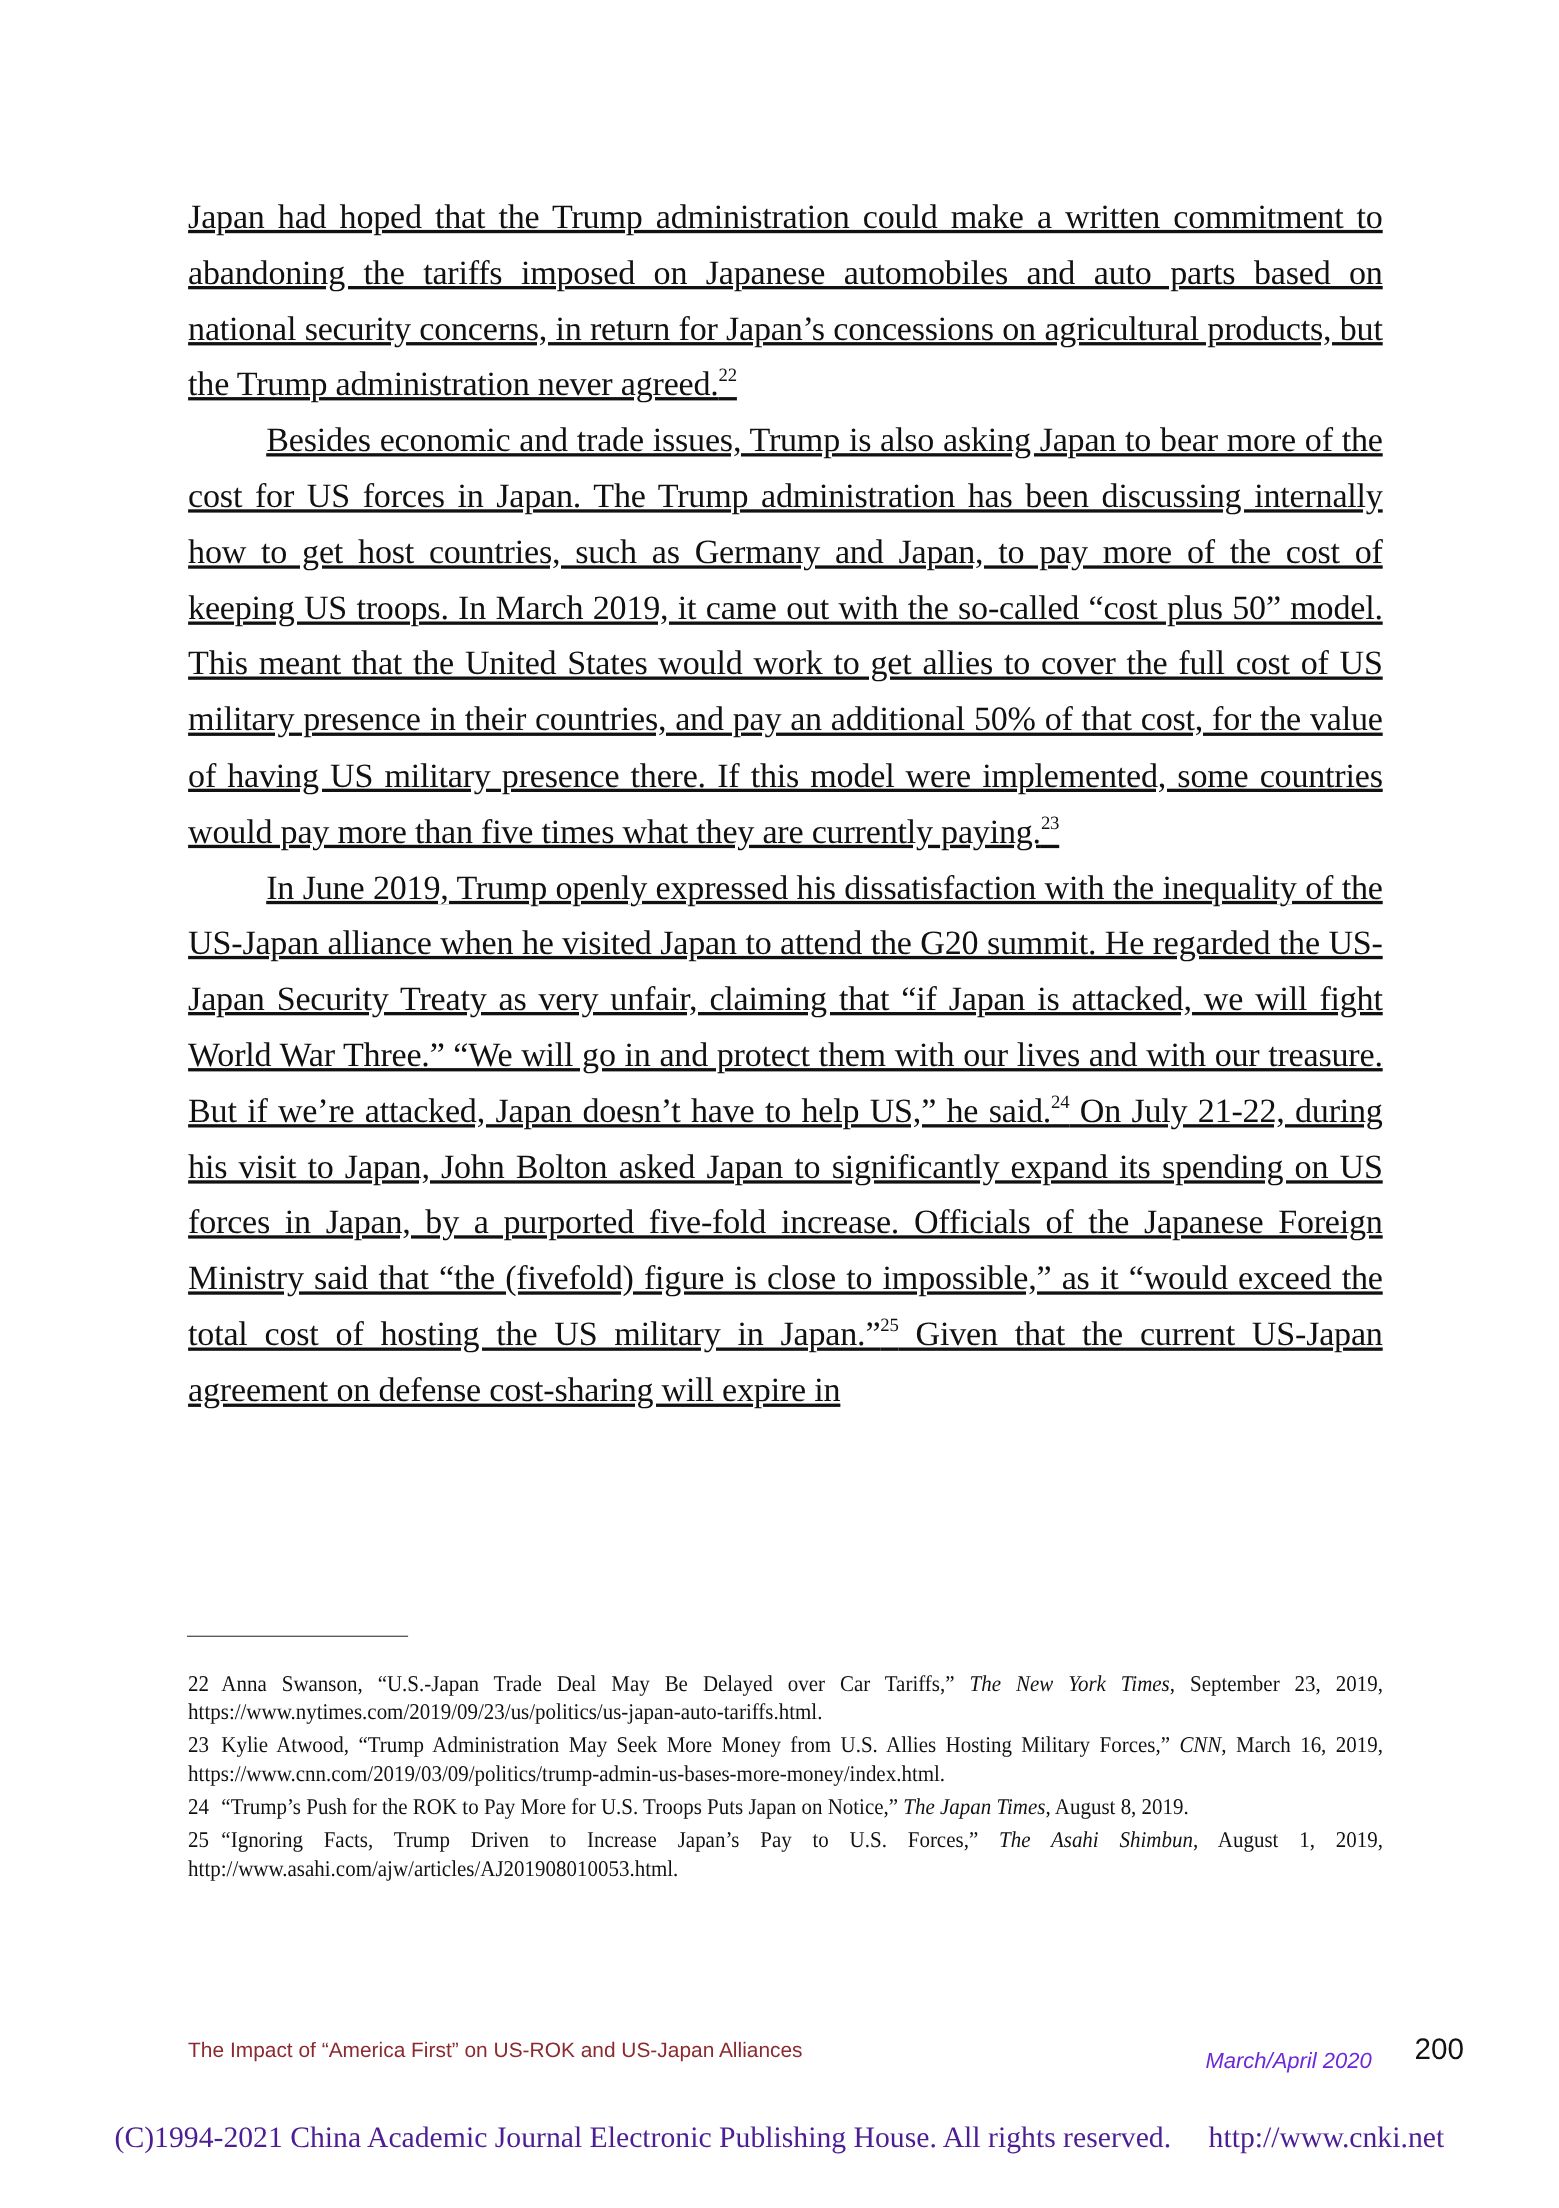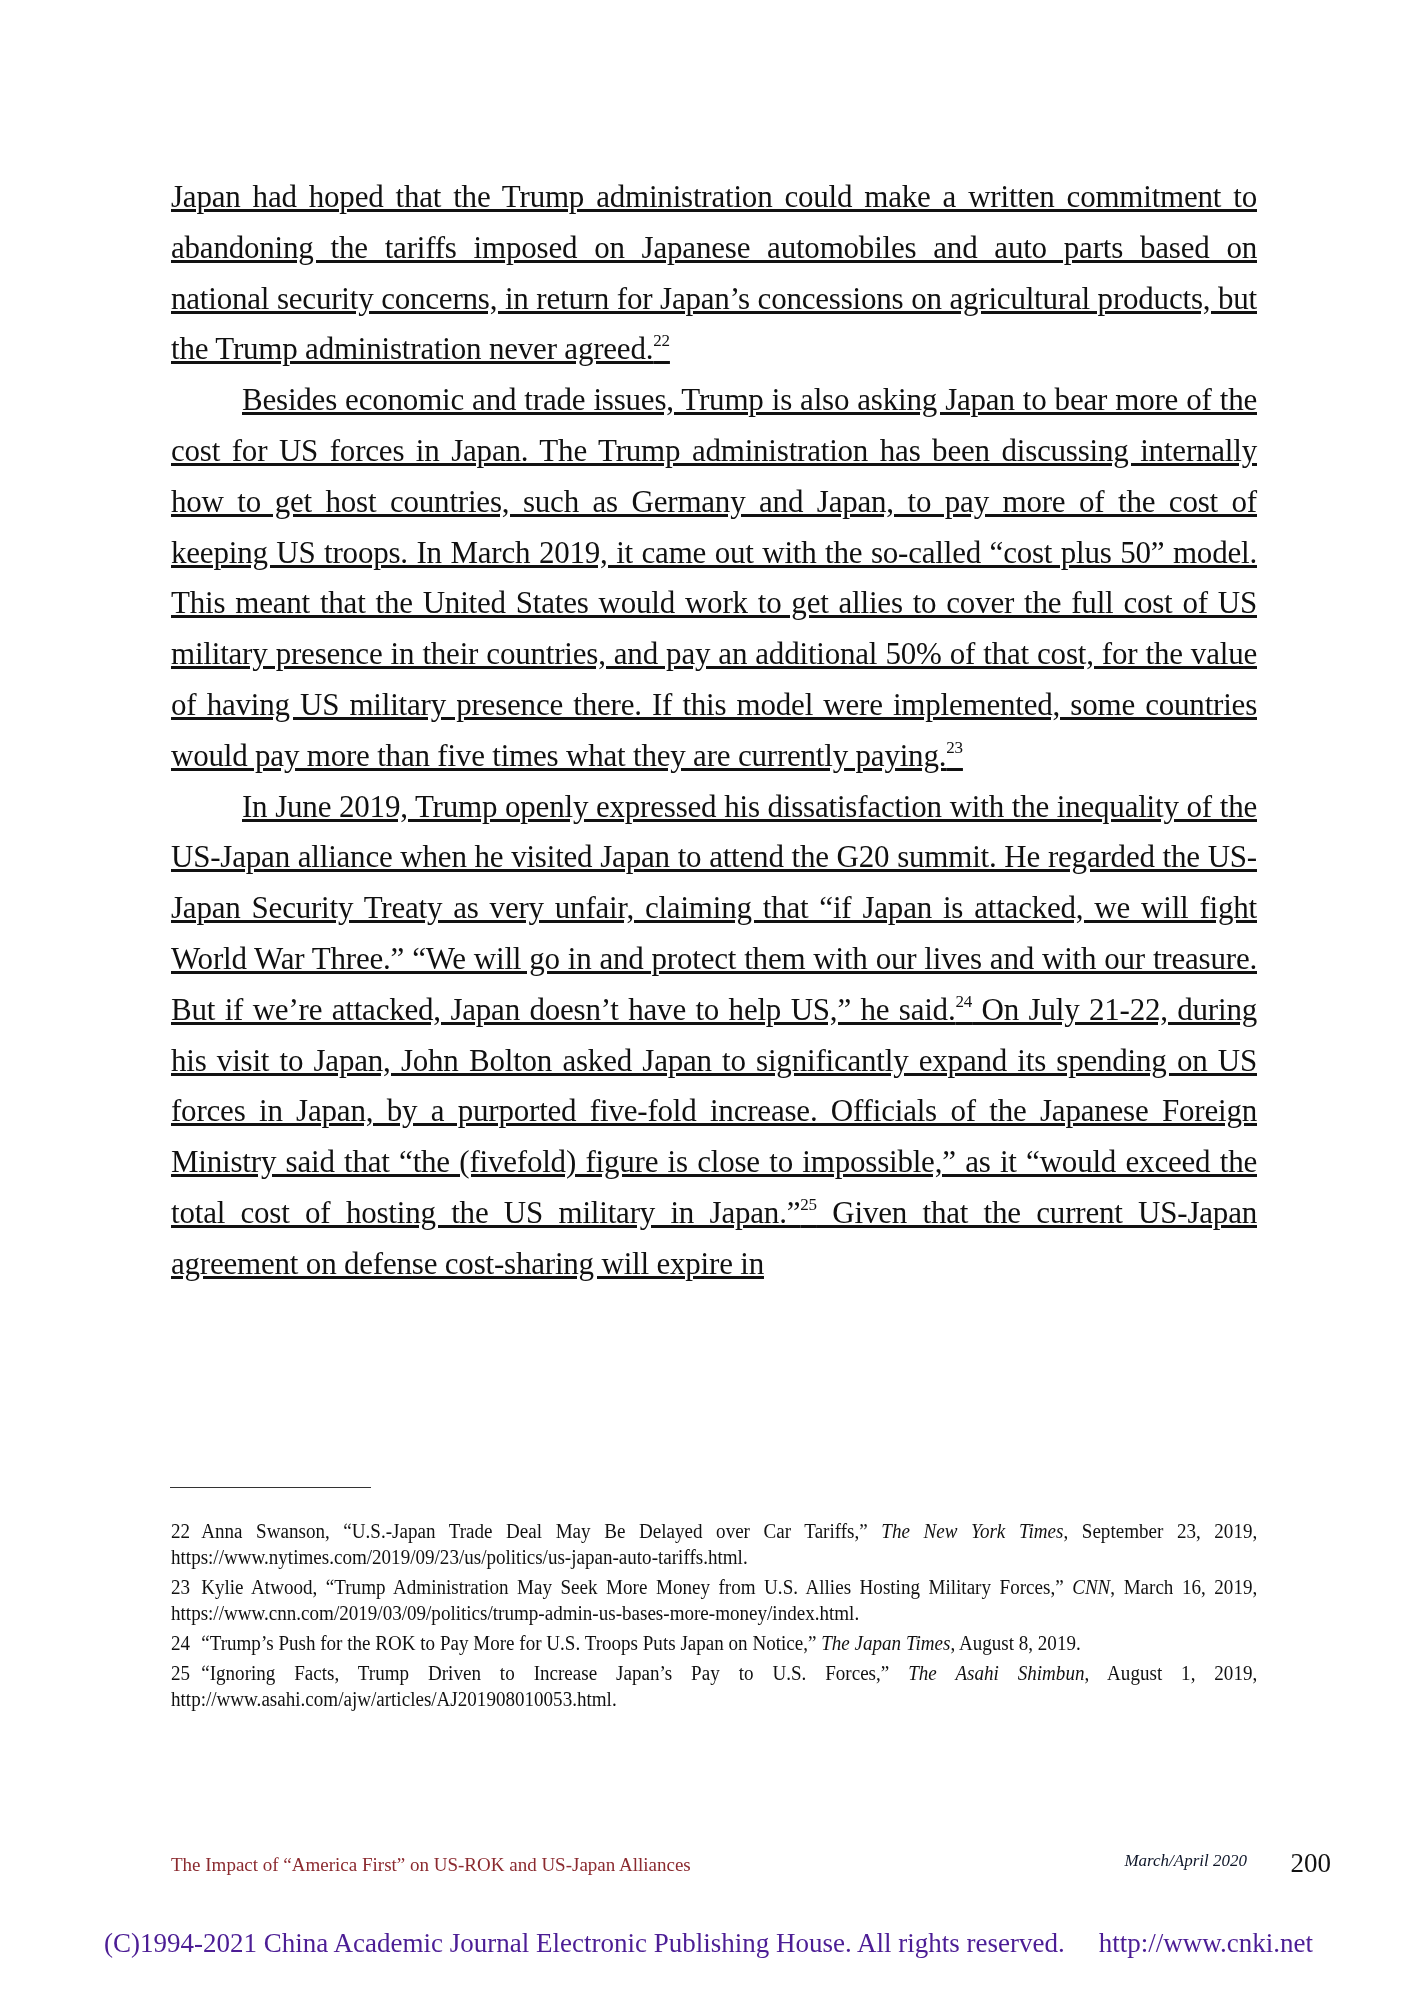--- a/index.html
+++ b/index.html
@@ -17,24 +17,24 @@
   .footnotes {
     position: absolute; left: 171px; top: 1518px; width: 1086px;
     font-family: "Liberation Serif", "DejaVu Serif", serif;
     font-size: 20.5px; line-height: 26px; color: #111; text-align: justify;
     transform: scaleX(0.93); transform-origin: left top; width: 1168px;
   }
   .footnotes .fn { margin: 0 0 4px 0; }
   .footnotes .fn-num { margin-right: 12px; }
   .running-footer {
     position: absolute; left: 171px; top: 1850px; width: 1160px; height: 30px;
-    font-family: Liberation Serif, serif;
+    font-family: Liberation Sans, sans-serif;
   }
   .rf-title { position: absolute; left: 0; top: 4px; font-size: 19px; color: #8b2a2f; }
-  .rf-issue { position: absolute; right: 84px; top: 1px; font-size: 17px; font-style: italic; color: #0f172a; }
+  .rf-issue { position: absolute; right: 84px; top: 13px; font-size: 20px; font-style: italic; color: #6d28d9; }
   .rf-page { position: absolute; right: 0; top: -2px; font-size: 27px; color: #111; }
   .watermark {
     position: absolute; left: 0; top: 1928px; width: 1417px; text-align: center;
     font-family: "Liberation Serif", "DejaVu Serif", serif; font-size: 27px; color: #4c1d95;
     white-space: nowrap;
   }
   .watermark .gap { display: inline-block; width: 34px; }
 </style>
 </head>
 <body>

